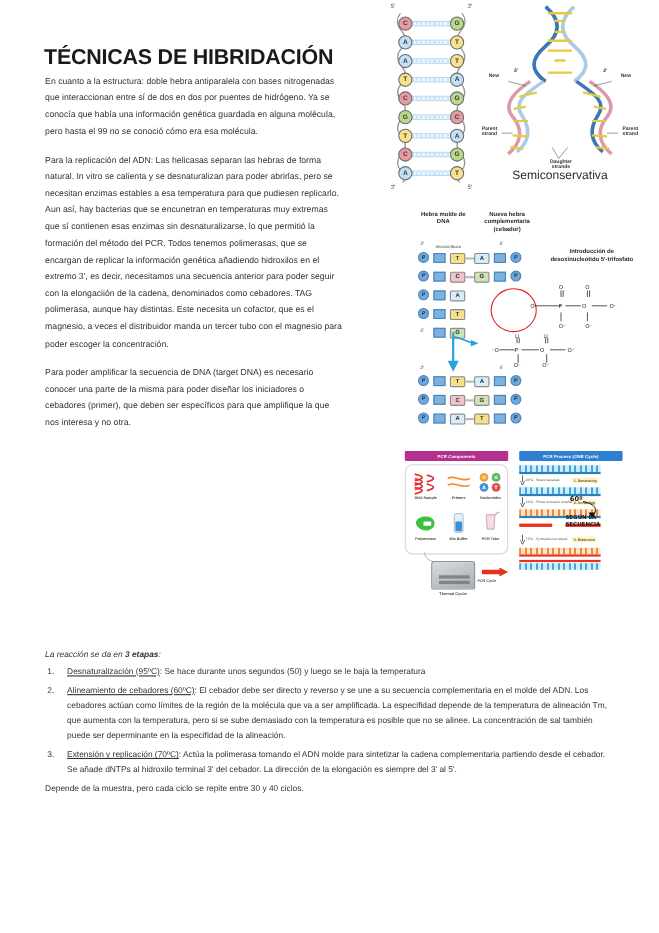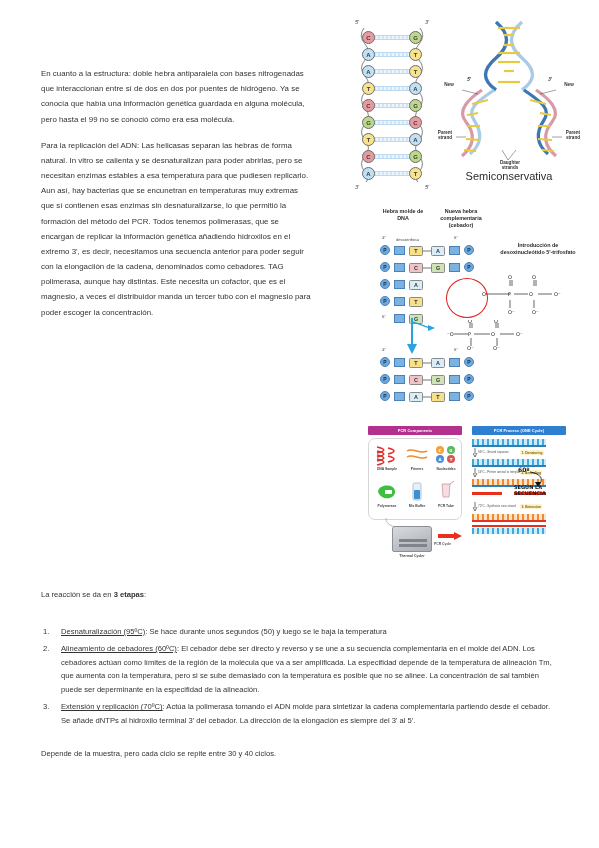--- a/index.html
+++ b/index.html
@@ -28,34 +28,34 @@
   }
   .col-left p { margin:0 0 11px 0; }
   .col-left p.tight { margin-bottom:0; }
   .col-left b { font-weight:bold; color:#222; }
 
   
   .bottom-block {
     position:absolute; left:41px; top:588px; width:517px;
     font-size:7.6px; line-height:1.78; color:#333;
   }
-  .bottom-block .lead { margin:0 0 23px 0; }
+  .bottom-block .lead { margin:0 0 2px 0;font-style:italic; }
   .bottom-block .lead b { font-weight:bold; }
   ol.steps { margin:0; padding:0; list-style:none; }
   ol.steps > li {
     position:relative; padding-left:20px; margin-bottom:4px;
   }
   ol.steps > li .num {
     position:absolute; left:2px; top:0; width:14px; text-align:left;
   }
   .u { text-decoration:underline; }
-  .closing { margin-top:20px; }
-
-  
-  .figs { position:absolute; left:350px; top:18px; width:236px; }
+  .closing { margin-top:4px; }
+
+  
+  .figs { position:absolute; left:350px; top:2px; width:236px; }
 
   
   .fig-dna-row { position:relative; height:182px; }
 
   
   .ladder { position:absolute; left:6px; top:6px; width:72px; height:160px; }
   .ladder .pr { position:absolute; left:0; width:72px; height:16px; }
   .rung {
     position:absolute; left:14px; width:44px; height:5px; top:5px;
     background:repeating-linear-gradient(90deg,#cfe4f5 0 2px,#eef6fc 2px 4px);
@@ -176,24 +176,26 @@
   .hand {
     position:absolute; font-weight:bold; color:#1a1a1a;
     font-family:"DejaVu Sans", sans-serif;
   }
 </style>
 </head>
 <body>
 
 <div class="page">
 
+  <h1 class="doc-title">TÉCNICAS DE HIBRIDACIÓN</h1>
 
   <div class="col-left">
     <p>En cuanto a la estructura: doble hebra antiparalela con bases nitrogenadas que interaccionan entre sí de dos en dos por puentes de hidrógeno. Ya se conocía que había una información genética guardada en alguna molécula, pero hasta el 99 no se conoció cómo era esa molécula.</p>
     <p>Para la replicación del ADN: Las helicasas separan las hebras de forma natural. In vitro se calienta y se desnaturalizan para poder abrirlas, pero se necesitan enzimas estables a esa temperatura para que pudiesen replicarlo. Aun así, hay bacterias que se encunetran en temperaturas muy extremas que sí contienen esas enzimas sin desnaturalizarse, lo que permitió la formación del método del PCR. Todos tenemos polimerasas, que se encargan de replicar la información genética añadiendo hidroxilos en el extremo 3', es decir, necesitamos una secuencia anterior para poder seguir con la elongaciión de la cadena, denominados como cebadores. TAG polimerasa, aunque hay distintas. Este necesita un cofactor, que es el magnesio, a veces el distribuidor manda un tercer tubo con el magnesio para poder escoger la concentración.</p>
+    <p class="tight">Para poder amplificar la secuencia de DNA (target DNA) es necesario conocer una parte de la misma para poder diseñar los iniciadores o cebadores (primer), que deben ser específicos para que amplifique la que nos interesa y no otra.</p>
   </div>
 
   <div class="bottom-block">
     <p class="lead"><span>La reacción se da en </span><b>3 etapas</b><span>:</span></p>
     <ol class="steps">
       <li>
         <span class="num">1.</span><span class="u">Desnaturalización (95ºC)</span><span>: Se hace durante unos segundos (50) y luego se le baja la temperatura</span>
       </li>
       <li>
         <span class="num">2.</span><span class="u">Alineamiento de cebadores (60ºC)</span><span>: El cebador debe ser directo y reverso y se une a su secuencia complementaria en el molde del ADN. Los cebadores actúan como límites de la región de la molécula que va a ser amplificada. La especifidad depende de la temperatura de alineación Tm, que aumenta con la temperatura, pero si se sube demasiado con la temperatura es posible que no se alinee. La concentración de sal también puede ser deperminante en la especifidad de la alineación.</span>

